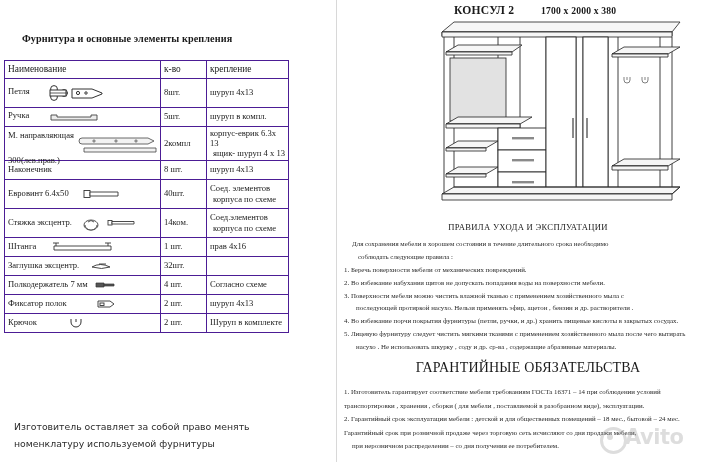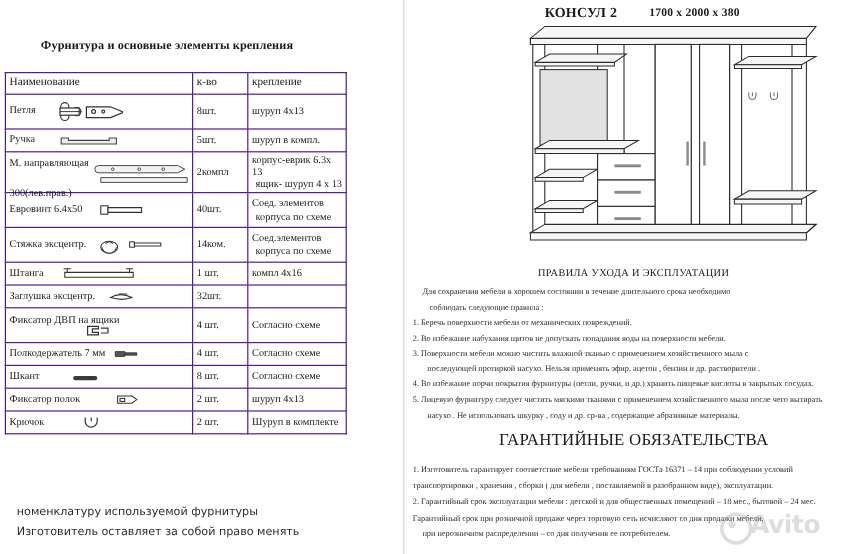--- a/index.html
+++ b/index.html
@@ -28,21 +28,20 @@
 
   #parts-title {
     position: absolute;
     left: 22px;
     top: 33px;
     width: 260px;
     font-weight: bold;
     font-size: 10.2px;
     line-height: 12px;
     letter-spacing: 0.1px;
-    margin-left: 12px;
   }
 
   #parts-table-wrap {
     position: absolute;
     left: 4px;
     top: 60px;
     width: 284px;
   }
   table#parts-table {
     border-collapse: collapse;
@@ -297,20 +296,27 @@
               </span>
             </div>
           </td>
           <td>2компл</td>
           <td class="fix-two">
             <span>корпус-еврик 6.3х 13</span>
             <span class="l2">ящик- шуруп 4 х 13</span>
           </td>
         </tr>
 
+        <tr>
+          <td class="name-cell">
+            <span class="nm">Наконечник</span>
+          </td>
+          <td>8 шт.</td>
+          <td>шуруп 4x13</td>
+        </tr>
 
         <tr class="row-tall">
           <td class="name-cell">
             <span class="nm">Евровинт 6.4x50</span>
             <span class="ic" style="width:52px;height:12px;margin-left:10px;">
               <svg width="52" height="12" viewBox="0 0 52 12">
                 <g fill="#fff" stroke="#333" stroke-width="0.9">
                   <rect x="3" y="2.5" width="6" height="7"></rect>
                   <rect x="9" y="4" width="28" height="4" fill="#555" stroke="none"></rect>
                   <path d="M9 4 h28 v4 H9 z"></path>
@@ -357,85 +363,56 @@
                   <path d="M6 3 v3"></path>
                     <path d="M3 3 h6"></path>
                   <path d="M58 3 v3"></path>
                     <path d="M55 3 h6"></path>
                   <path d="M4 6 h57 v4 H4 z"></path>
                 </g>
               </svg>
             </span>
           </td>
           <td>1 шт.</td>
-          <td>компл 4x16</td>
+          <td>прав 4x16</td>
         </tr>
 
         <tr>
           <td class="name-cell">
             <span class="nm">Заглушка эксцентр.</span>
             <span class="ic" style="width:30px;height:12px;margin-left:8px;">
               <svg width="30" height="12" viewBox="0 0 30 12">
                 <g fill="#fff" stroke="#333" stroke-width="0.9">
                   <path d="M3 7 q8 -5 18 0 q-8 3 -18 0 z"></path>
                   <path d="M10 4 h7"></path>
                 </g>
               </svg>
             </span>
           </td>
           <td>32шт.</td>
           <td></td>
         </tr>
 
-        <tr class="row-tall">
-          <td class="name-cell">
-            <div style="position:relative;height:24px;">
-              <span class="nm" style="position:absolute;left:0;top:2px;">Фиксатор ДВП на ящики</span>
-              <span class="ic" style="position:absolute;left:62px;top:11px;width:28px;height:12px;">
-                <svg width="28" height="12" viewBox="0 0 28 12">
-                  <g fill="none" stroke="#333" stroke-width="1">
-                    <path d="M3 2 h9 v2 h-5 v3 h5 v2 H3 z" fill="#fff"></path>
-                    <path d="M14 3.5 h6 v4 h-6"></path>
-                  </g>
-                </svg>
-              </span>
-            </div>
-          </td>
-          <td>4 шт.</td>
-          <td>Согласно схеме</td>
-        </tr>
 
         <tr>
           <td class="name-cell">
             <span class="nm">Полкодержатель  7 мм</span>
             <span class="ic" style="width:24px;height:10px;margin-left:4px;">
               <svg width="24" height="10" viewBox="0 0 24 10">
                 <g fill="#555" stroke="#333" stroke-width="0.7">
                   <path d="M2 3 h8 v4 H2 z"></path>
                   <path d="M10 4 h10 v2 H10 z"></path>
                 </g>
               </svg>
             </span>
           </td>
           <td>4 шт.</td>
           <td>Согласно схеме</td>
         </tr>
 
-        <tr>
-          <td class="name-cell">
-            <span class="nm">Шкант</span>
-            <span class="ic" style="width:30px;height:8px;margin-left:24px;">
-              <svg width="30" height="8" viewBox="0 0 30 8">
-                <rect x="2" y="2.4" width="20" height="3.4" rx="1.6" fill="#3a3a3a"></rect>
-              </svg>
-            </span>
-          </td>
-          <td>8 шт.</td>
-          <td>Согласно схеме</td>
-        </tr>
 
         <tr>
           <td class="name-cell">
             <span class="nm">Фиксатор полок</span>
             <span class="ic" style="width:26px;height:12px;margin-left:26px;">
               <svg width="26" height="12" viewBox="0 0 26 12">
                 <g fill="#fff" stroke="#333" stroke-width="0.9">
                   <path d="M3 3 h12 l4 3 -4 3 H3 z"></path>
                   <rect x="5" y="5" width="4" height="2.5"></rect>
                 </g>
@@ -459,22 +436,22 @@
             </span>
           </td>
           <td>2 шт.</td>
           <td>Шуруп в комплекте</td>
         </tr>
       </tbody>
     </table>
   </div>
 
   <div id="maker-note">
+    <div>Изготовитель оставляет за собой право менять</div>
     <div>номенклатуру используемой фурнитуры</div>
-    <div>Изготовитель оставляет за собой право менять</div>
   </div>
 </div>
 
 <div id="divider"></div>
 
 <div id="right-pane">
 
   <div id="model-title">КОНСУЛ 2</div>
   <div id="model-dims">1700 x 2000 x 380</div>
 

